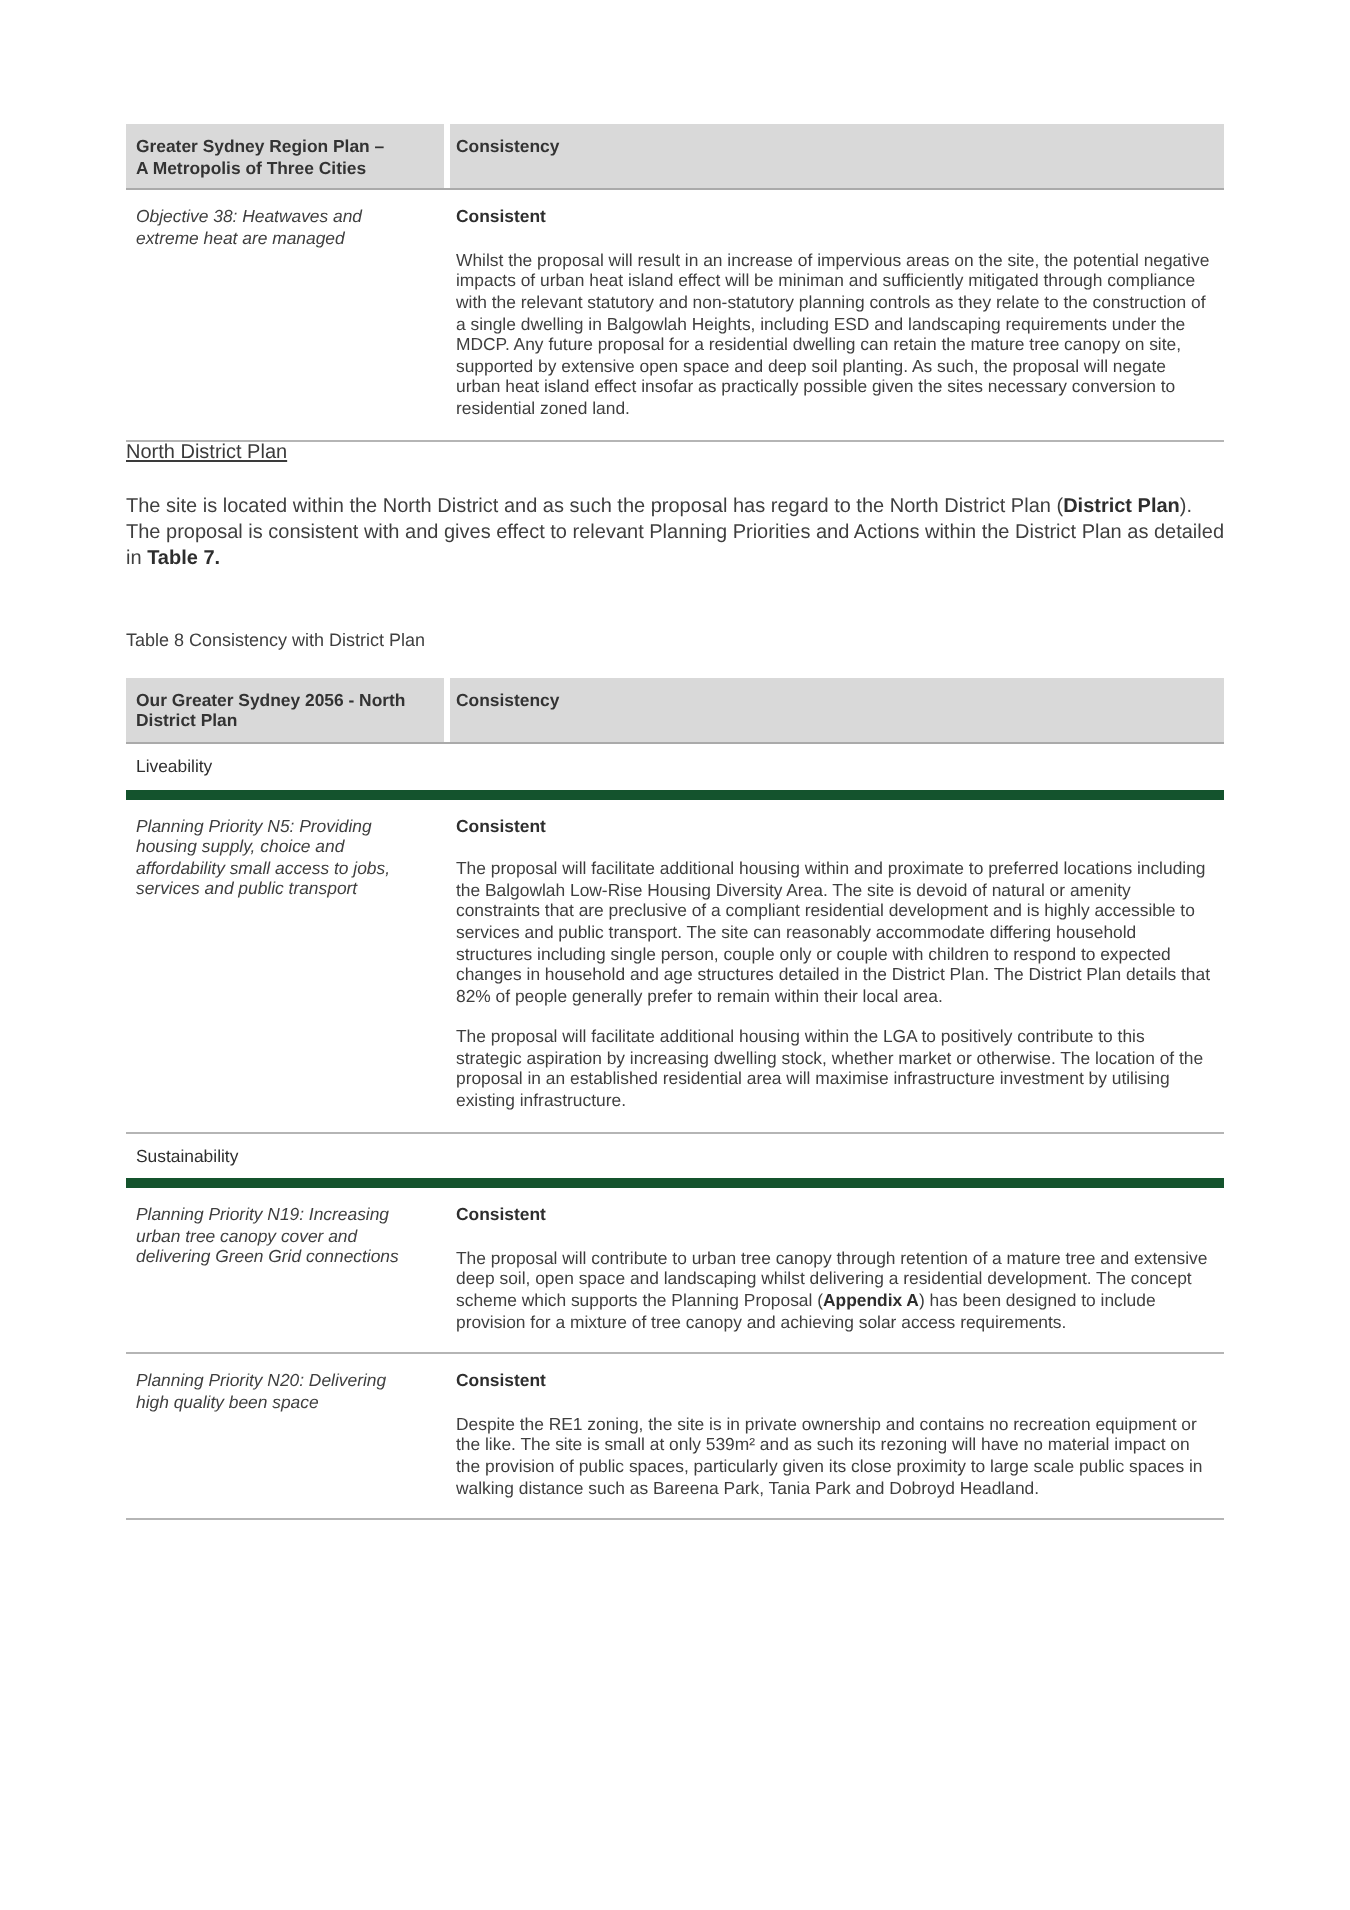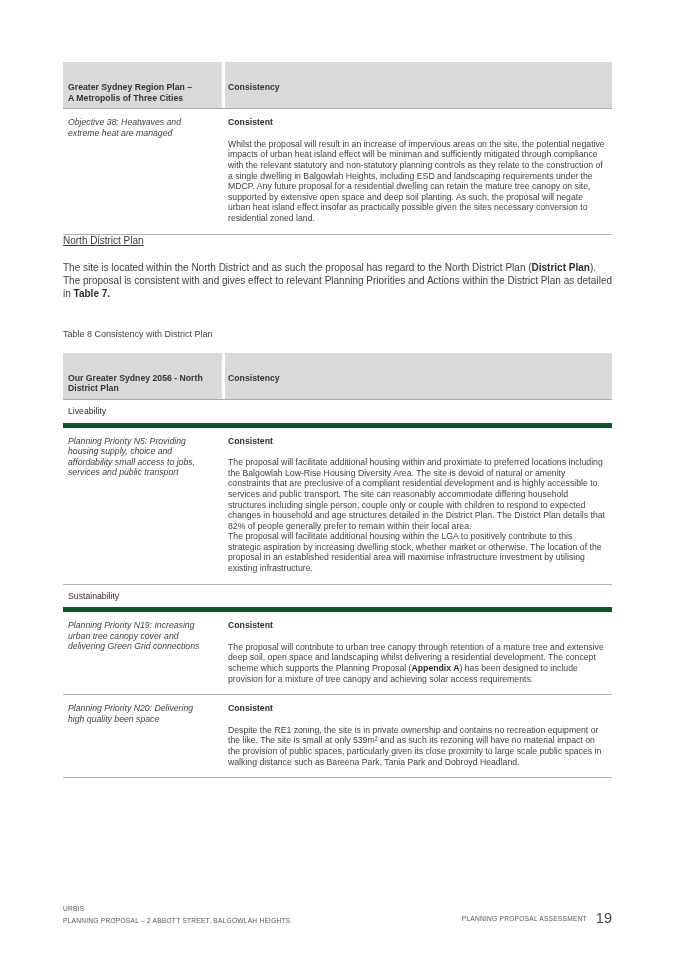--- a/index.html
+++ b/index.html
@@ -23,42 +23,42 @@
   
   .tbl { width: 100%; font-size: 8.7px; line-height: 10.6px; }
   .tbl-head {
     display: flex;
     border-bottom: 1px solid #aaaaaa;
   }
   .head-cell {
     background: #d9d9d9;
     color: #333333;
     font-weight: 700;
-    padding: 20px 5px 5px 5px;
+    padding: 6px 5px 5px 5px;
     white-space: pre-line;
   }
   .head-cell.c1 { width: 159px; margin-right: 3px; }
   .head-cell.c2 { flex: 1; padding-left: 3px; }
 
   .t-row {
     display: flex;
     padding: 8px 0 10px 0;
     border-bottom: 1px solid #b5b5b5;
   }
   .t-row .col1 {
     width: 162px;
     padding: 0 14px 0 5px;
     font-style: italic;
     white-space: pre-line;
     flex-shrink: 0;
   }
   .t-row .col2 { flex: 1; padding: 0 6px 0 3px; }
   .status { font-weight: 700; color: #2e2e2e; margin-bottom: 11px; }
   .cell-para { margin: 0; }
-  .cell-para + .cell-para { }
+  .cell-para + .cell-para { margin-top: 10px; }
   .sub-row {
     padding: 6px 5px 6px 5px;
     font-weight: 400;
     color: #2e2e2e;
     border-bottom: 5px solid #14532d;
   }
   .inline-bold { font-weight: 700; color: #2e2e2e; }
 
   
   .section-heading {
@@ -179,23 +179,13 @@
 high quality been space</div>
         <div class="col2">
           <div class="status">Consistent</div>
           <p class="cell-para">Despite the RE1 zoning, the site is in private ownership and contains no recreation equipment or the like. The site is small at only 539m² and as such its rezoning will have no material impact on the provision of public spaces, particularly given its close proximity to large scale public spaces in walking distance such as Bareena Park, Tania Park and Dobroyd Headland.</p>
         </div>
       </div>
     </div>
 
   </div>
 
-  <div class="footer">
-    <div class="footer-left">
-      <div class="footer-brand">URBIS</div>
-      <div>PLANNING PROPOSAL – 2 ABBOTT STREET, BALGOWLAH HEIGHTS</div>
-    </div>
-    <div class="footer-right">
-      <div class="footer-section">PLANNING PROPOSAL ASSESSMENT</div>
-      <div class="page-number">19</div>
-    </div>
-  </div>
 </div>
 
 </body></html>

